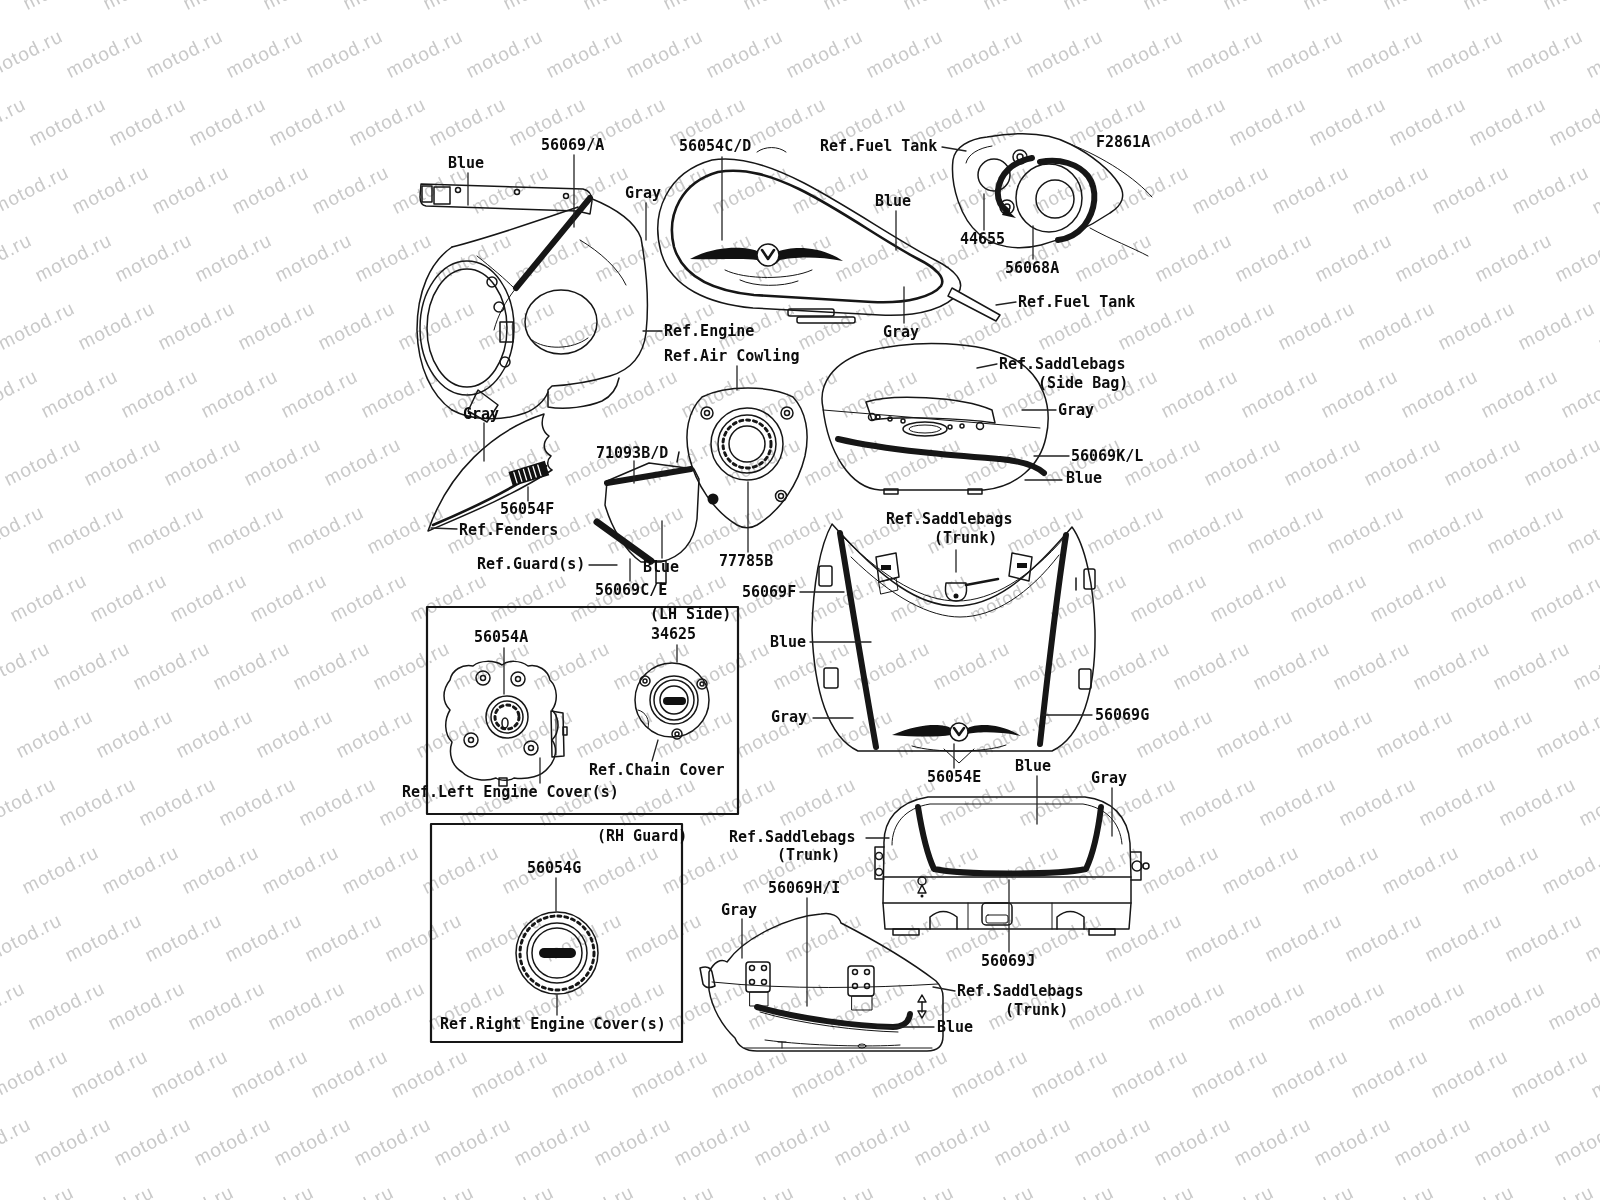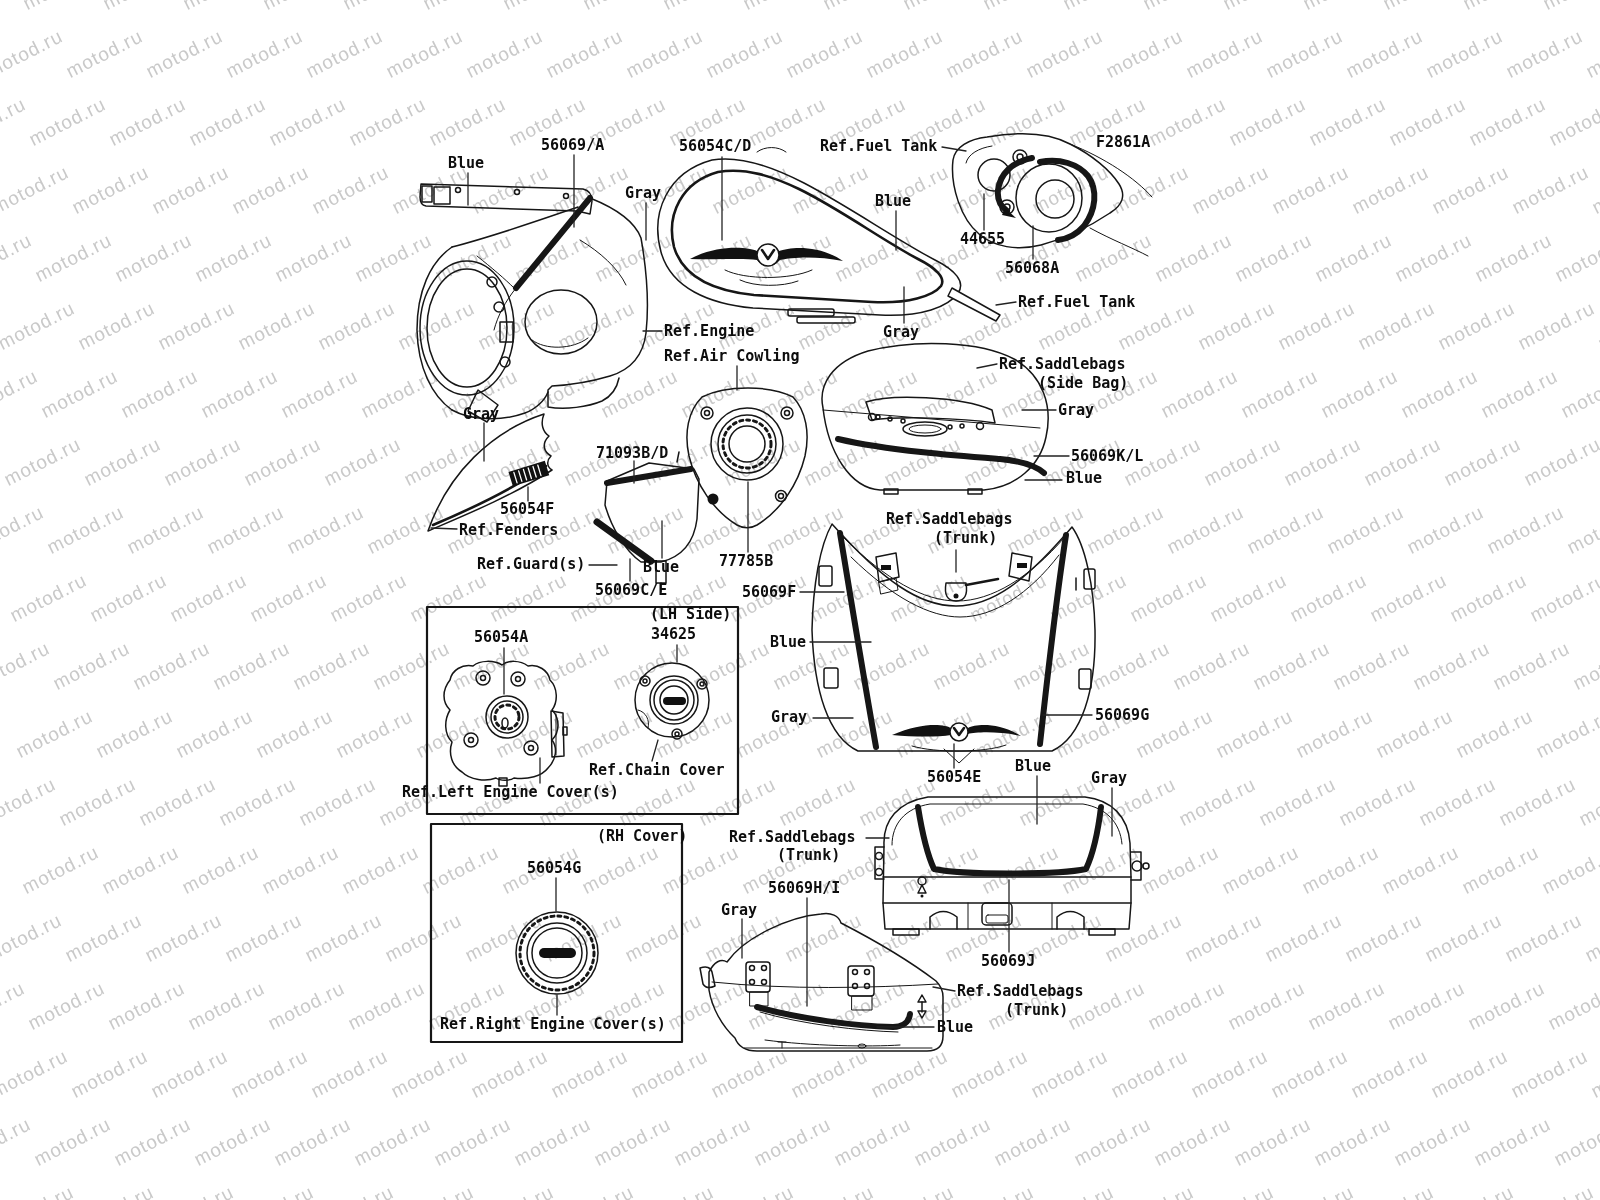--- a/index.html
+++ b/index.html
@@ -752,21 +752,21 @@
       <span class="lbl" style="left: 934px; top: 531px;">(Trunk)</span>
       <span class="lbl" style="left: 770px; top: 635px;">Blue</span>
       <span class="lbl" style="left: 771px; top: 710px;">Gray</span>
       <span class="lbl" style="left: 1095px; top: 708px;">56069G</span>
       <span class="lbl" style="left: 927px; top: 770px;">56054E</span>
       <span class="lbl" style="left: 650px; top: 607px;">(LH Side)</span>
       <span class="lbl" style="left: 474px; top: 630px;">56054A</span>
       <span class="lbl" style="left: 651px; top: 627px;">34625</span>
       <span class="lbl" style="left: 589px; top: 763px;">Ref.Chain Cover</span>
       <span class="lbl" style="left: 402px; top: 785px;">Ref.Left Engine Cover(s)</span>
-      <span class="lbl" style="left: 597px; top: 829px;">(RH Cover)</span>
+      <span class="lbl" style="left: 597px; top: 829px;">(RH Guard)</span>
       <span class="lbl" style="left: 527px; top: 861px;">56054G</span>
       <span class="lbl" style="left: 440px; top: 1017px;">Ref.Right Engine Cover(s)</span>
       <span class="lbl" style="left: 1015px; top: 759px;">Blue</span>
       <span class="lbl" style="left: 1091px; top: 771px;">Gray</span>
       <span class="lbl" style="left: 729px; top: 830px;">Ref.Saddlebags</span>
       <span class="lbl" style="left: 777px; top: 848px;">(Trunk)</span>
       <span class="lbl" style="left: 768px; top: 881px;">56069H/I</span>
       <span class="lbl" style="left: 721px; top: 903px;">Gray</span>
       <span class="lbl" style="left: 981px; top: 954px;">56069J</span>
       <span class="lbl" style="left: 957px; top: 984px;">Ref.Saddlebags</span>

